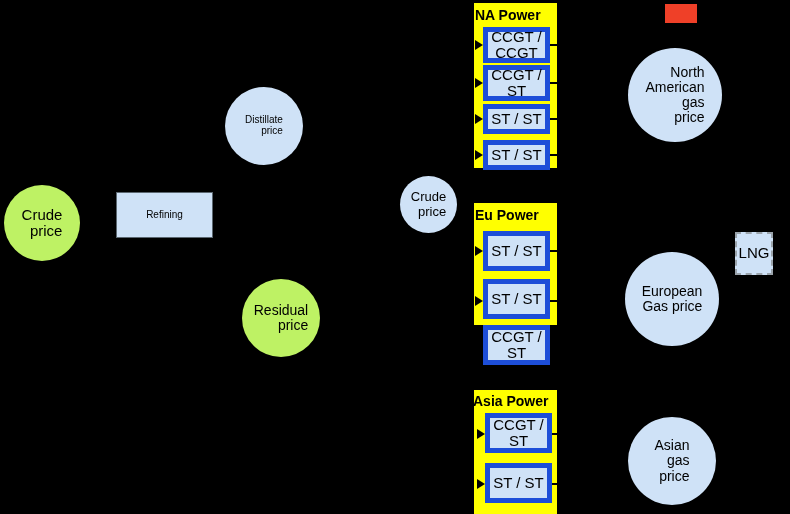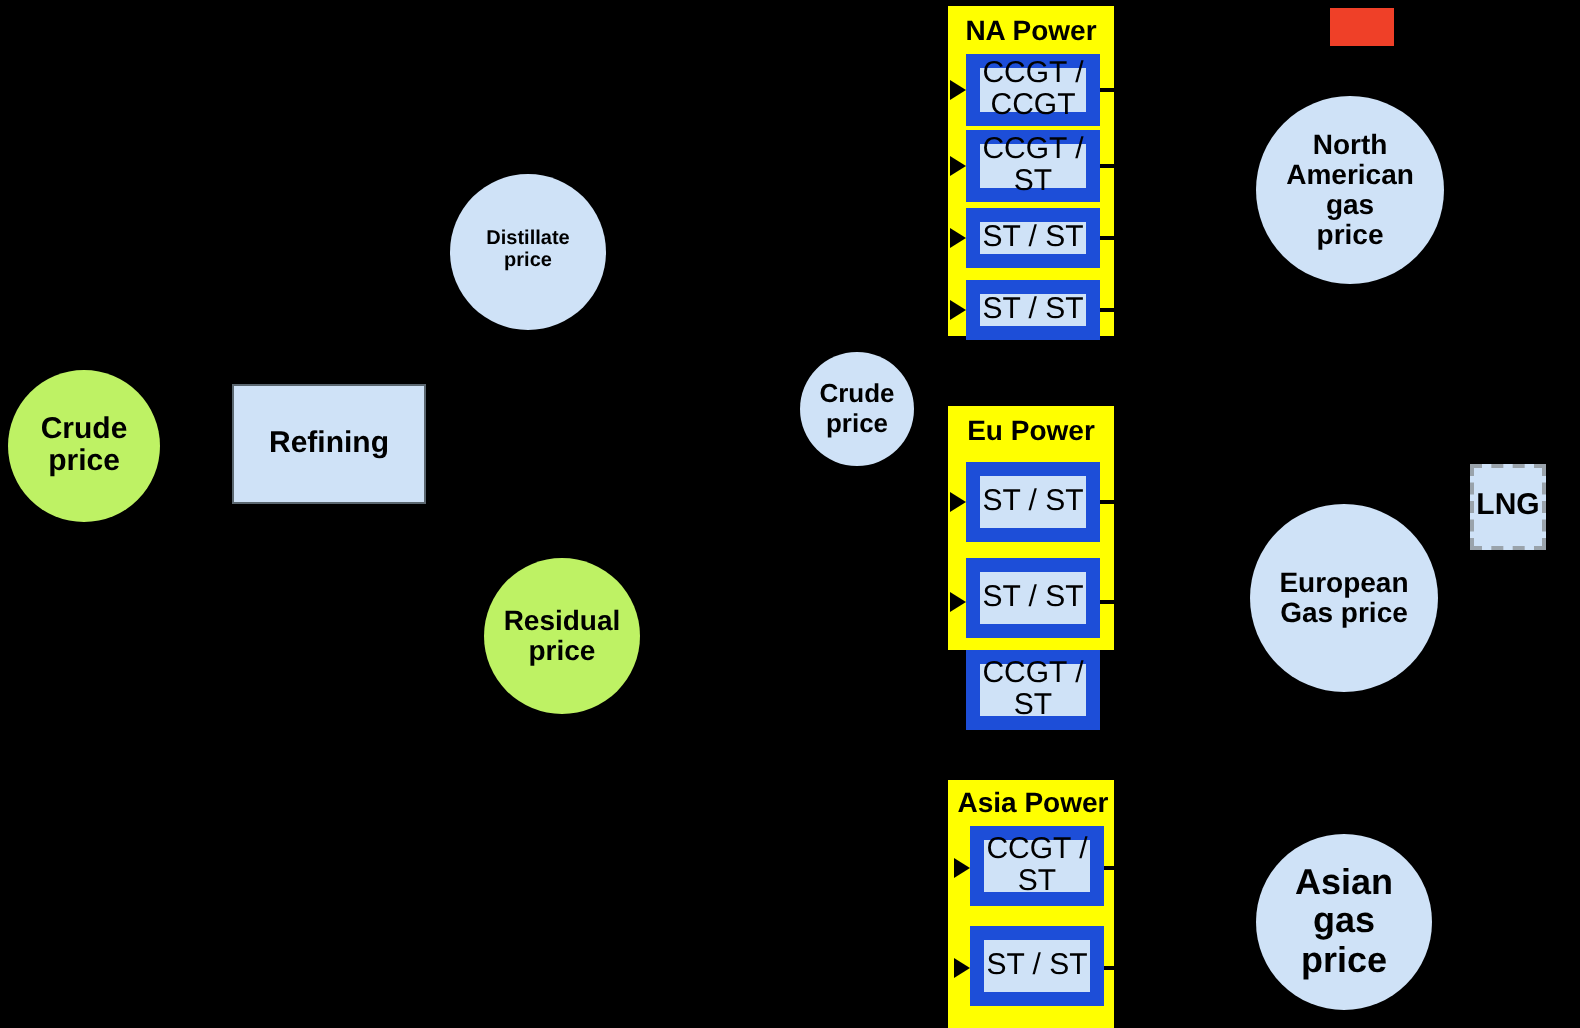--- a/index.html
+++ b/index.html
@@ -17,23 +17,23 @@
     height: 514px;
     background: #000000;
     overflow: hidden;
   }
   .node {
     position: absolute;
     box-sizing: border-box;
     display: flex;
     align-items: center;
     justify-content: center;
-    text-align: center;
+    text-align: right;
     color: #000000;
-    font-weight: bold;
+    font-weight: normal;
     line-height: 1.08;
     white-space: pre-line;
   }
   
   .circle {
     border-radius: 50%;
   }
   .fill-blue {
     background: #cfe2f7;
   }
@@ -56,32 +56,32 @@
   .group {
     position: absolute;
     box-sizing: border-box;
     background: #ffff00;
     border: 1px solid #ffff00;
   }
   .group-title {
     position: absolute;
     left: 0;
     right: 0;
-    text-align: center;
+    text-align: left;
     color: #000000;
     font-weight: bold;
     font-size: 14px;
     line-height: 16px;
     white-space: nowrap;
   }
   .unit {
     position: absolute;
     box-sizing: border-box;
     background: #cfe2f7;
-    border: 7px solid #1d4ed8;
+    border: 5px solid #1d4ed8;
     display: flex;
     align-items: center;
     justify-content: center;
     text-align: center;
     color: #000000;
     font-size: 15px;
     line-height: 1.1;
     white-space: pre-line;
   }
   .arrow-in {
@@ -101,40 +101,40 @@
 </head>
 <body>
 
 <div id="canvas">
 
   <div class="node swatch" style="left:664px; top:3px; width:34px; height:21px;"></div>
 
   <div class="node circle fill-red" style="left:4px; top:185px; width:76px; height:76px; font-size:15px;">Crude
 price</div>
 
-  <div class="node rect fill-blue" style="left:116px; top:192px; width:97px; height:60px; font-size:15px;">Refining</div>
+  <div class="node rect fill-blue" style="left:116px; top:192px; width:97px; height:46px; font-size:10px;">Refining</div>
 
   <div class="node circle fill-blue" style="left:225px; top:87px; width:78px; height:78px; font-size:10px;">Distillate
 price</div>
 
   <div class="node circle fill-red" style="left:242px; top:279px; width:78px; height:78px; font-size:14px;">Residual
 price</div>
 
   <div class="node circle fill-blue" style="left:400px; top:176px; width:57px; height:57px; font-size:13px;">Crude
 price</div>
 
   <div class="node circle fill-blue" style="left:628px; top:48px; width:94px; height:94px; font-size:14px;">North
 American
 gas
 price</div>
 
   <div class="node circle fill-blue" style="left:625px; top:252px; width:94px; height:94px; font-size:14px;">European
 Gas price</div>
 
-  <div class="node circle fill-blue" style="left:628px; top:417px; width:88px; height:88px; font-size:18px;">Asian
+  <div class="node circle fill-blue" style="left:628px; top:417px; width:88px; height:88px; font-size:14px;">Asian
 gas
 price</div>
 
   <div class="node rect-dashed" style="left:735px; top:232px; width:38px; height:43px; font-size:15px;">LNG</div>
 
   <div class="group" style="left:474px; top:3px; width:83px; height:165px;">
     <div class="group-title" style="top:3px;">NA Power</div>
 
     <div class="unit" style="left:8px; top:23px; width:67px; height:36px;">CCGT /
 CCGT</div>

